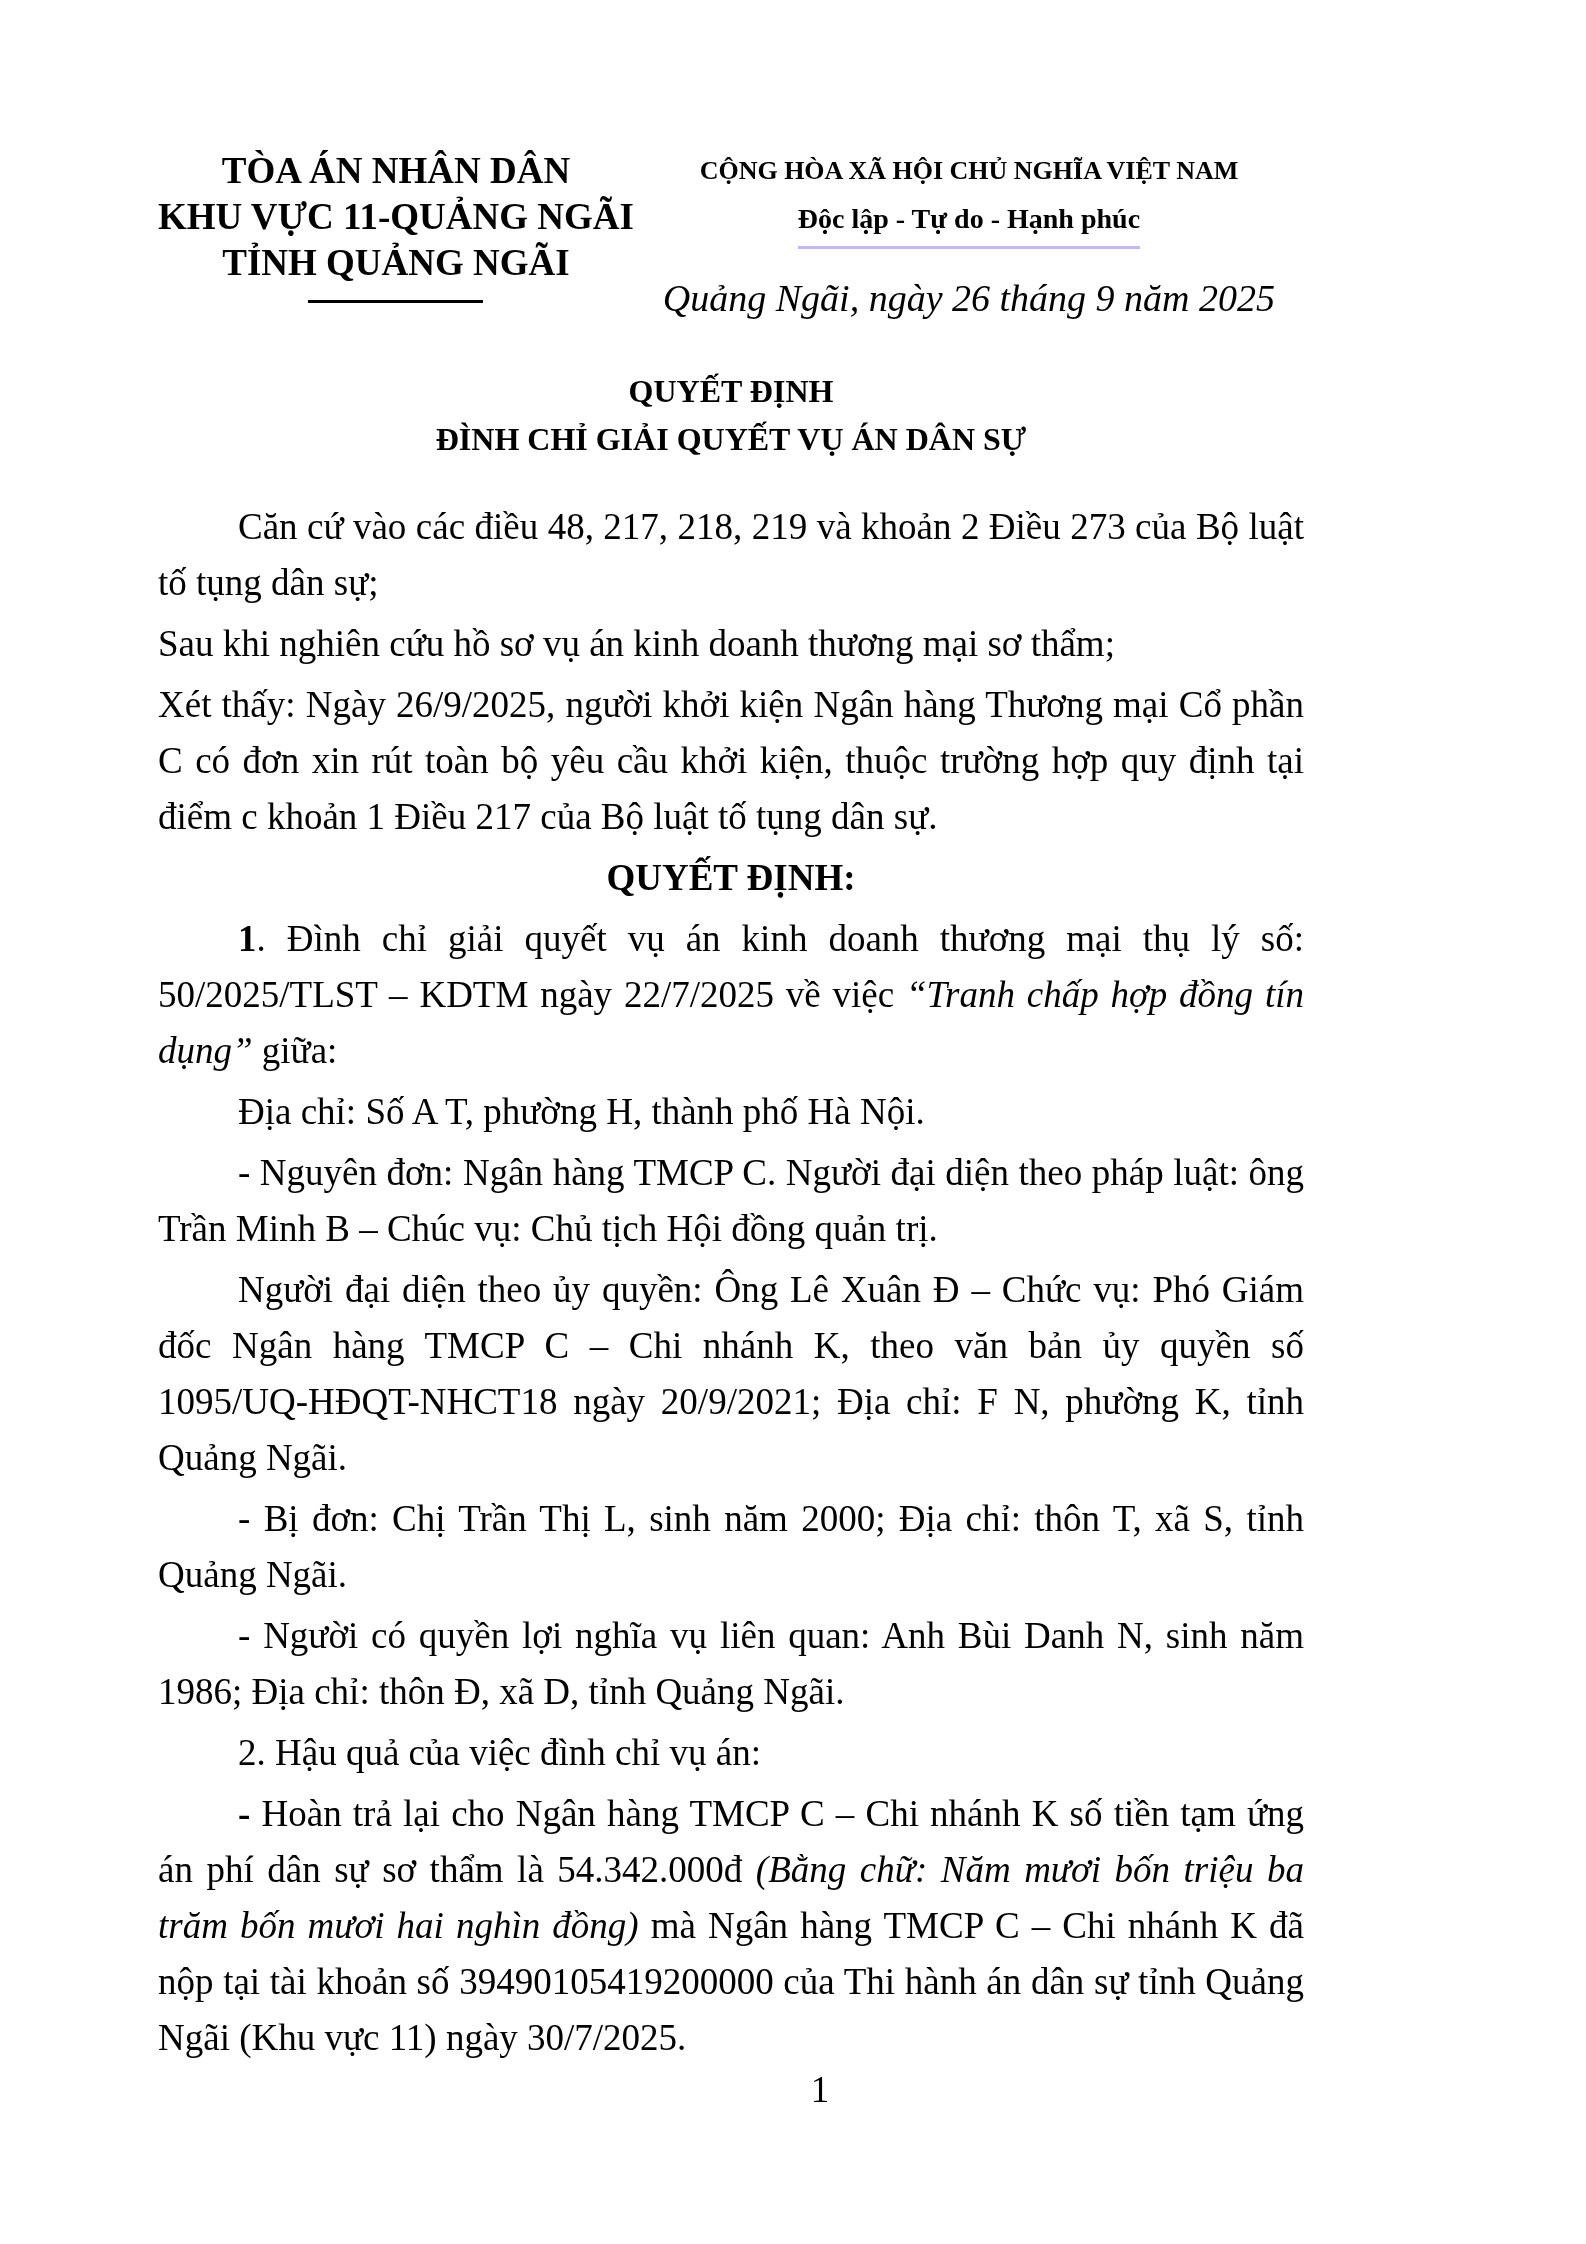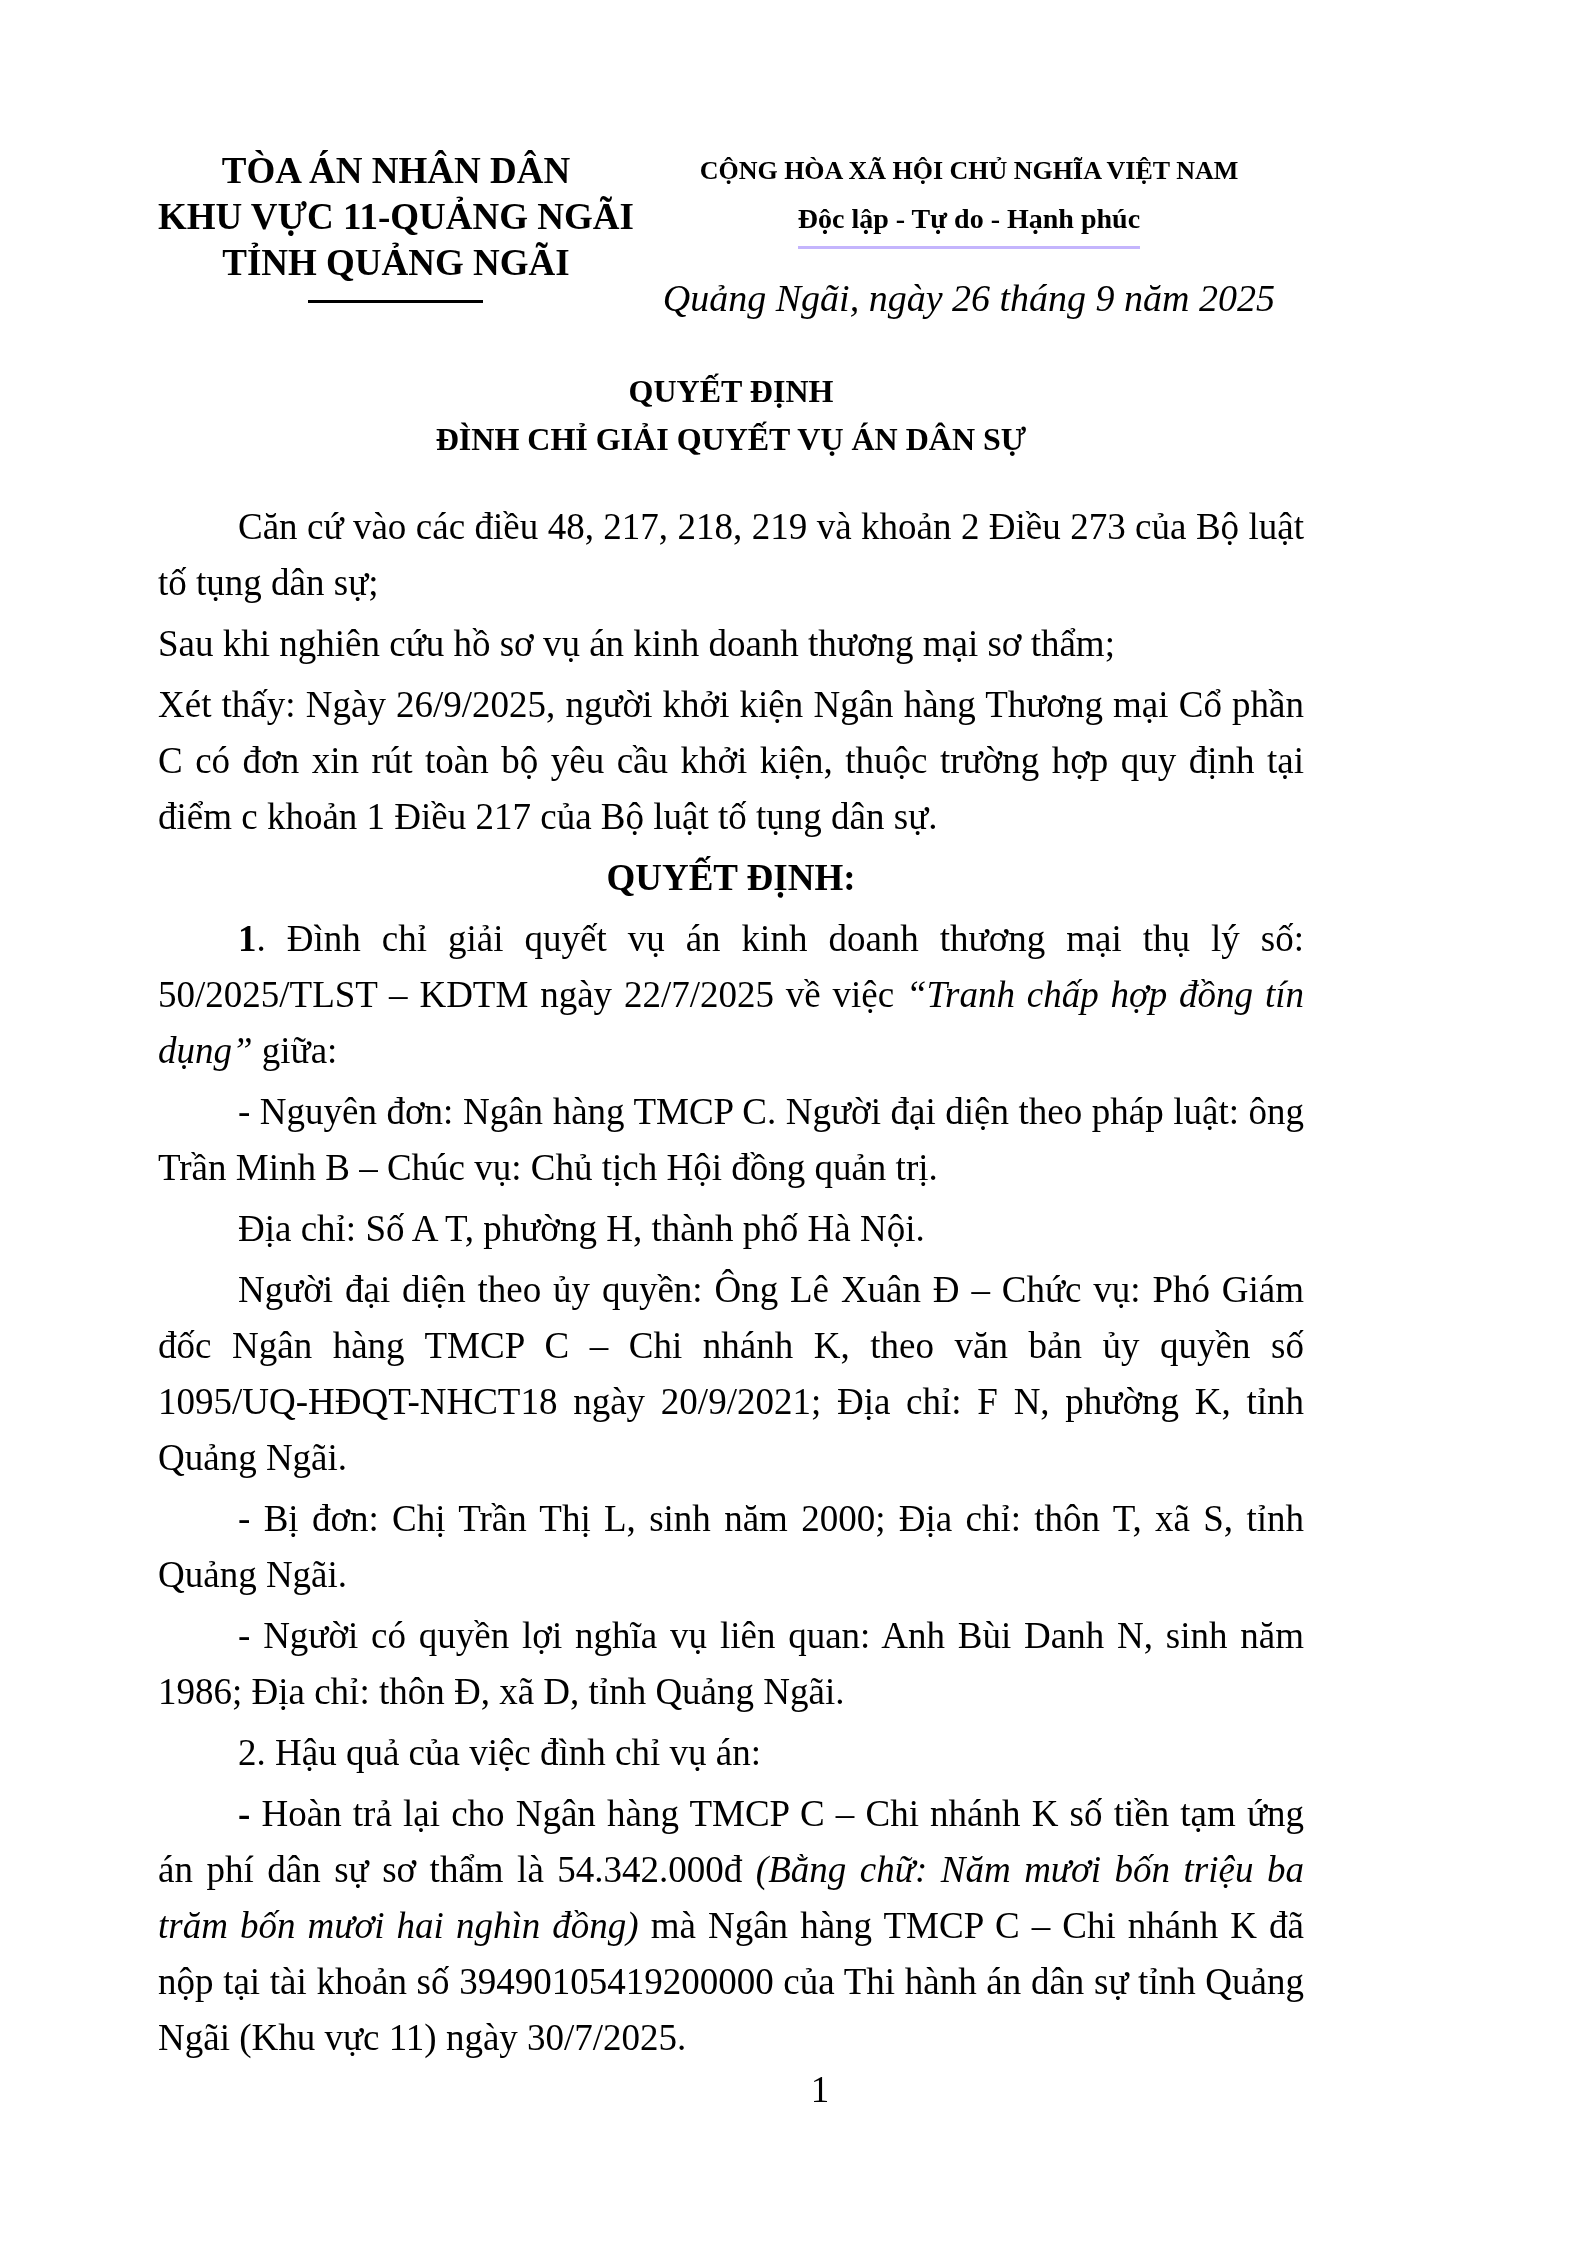--- a/index.html
+++ b/index.html
@@ -145,22 +145,22 @@
 
     <div class="body">
       <p class="indent">Căn cứ vào các điều 48, 217, 218, 219 và khoản 2 Điều 273 của Bộ luật tố tụng dân sự;</p>
       <p>Sau khi nghiên cứu hồ sơ vụ án kinh doanh thương mại sơ thẩm;</p>
       <p>Xét thấy: Ngày 26/9/2025, người khởi kiện Ngân hàng Thương mại Cổ phần C có đơn xin rút toàn bộ yêu cầu khởi kiện, thuộc trường hợp quy định tại điểm c khoản 1 Điều 217 của Bộ luật tố tụng dân sự.</p>
 
       <p class="center bold">QUYẾT ĐỊNH:</p>
 
       <p class="indent"><span class="bold">1</span><span>. Đình chỉ giải quyết vụ án kinh doanh thương mại thụ lý số: 50/2025/TLST – KDTM ngày 22/7/2025 về việc </span><span class="italic">“Tranh chấp hợp đồng tín dụng”</span><span> giữa:</span></p>
 
+      <p class="indent">Địa chỉ: Số A T, phường H, thành phố Hà Nội.</p>
       <p class="indent">- Nguyên đơn: Ngân hàng TMCP C. Người đại diện theo pháp luật: ông Trần Minh B – Chúc vụ: Chủ tịch Hội đồng quản trị.</p>
-      <p class="indent">Địa chỉ: Số A T, phường H, thành phố Hà Nội.</p>
       <p class="indent">Người đại diện theo ủy quyền: Ông Lê Xuân Đ – Chức vụ: Phó Giám đốc Ngân hàng TMCP C – Chi nhánh K, theo văn bản ủy quyền số 1095/UQ-HĐQT-NHCT18 ngày 20/9/2021; Địa chỉ: F N, phường K, tỉnh Quảng Ngãi.</p>
       <p class="indent">- Bị đơn: Chị Trần Thị L, sinh năm 2000; Địa chỉ: thôn T, xã S, tỉnh Quảng Ngãi.</p>
       <p class="indent">- Người có quyền lợi nghĩa vụ liên quan: Anh Bùi Danh N, sinh năm 1986; Địa chỉ: thôn Đ, xã D, tỉnh Quảng Ngãi.</p>
       <p class="indent">2. Hậu quả của việc đình chỉ vụ án:</p>
 
       <p class="indent"><span class="bold">-</span><span> Hoàn trả lại cho Ngân hàng TMCP C – Chi nhánh K số tiền tạm ứng án phí dân sự sơ thẩm là 54.342.000đ </span><span class="italic">(Bằng chữ: Năm mươi bốn triệu ba trăm bốn mươi hai nghìn đồng)</span><span> mà Ngân hàng TMCP C – Chi nhánh K đã nộp tại tài khoản số 39490105419200000 của Thi hành án dân sự tỉnh Quảng Ngãi (Khu vực 11) ngày 30/7/2025.</span></p>
     </div>
   </div>
 
   <div class="footer">

